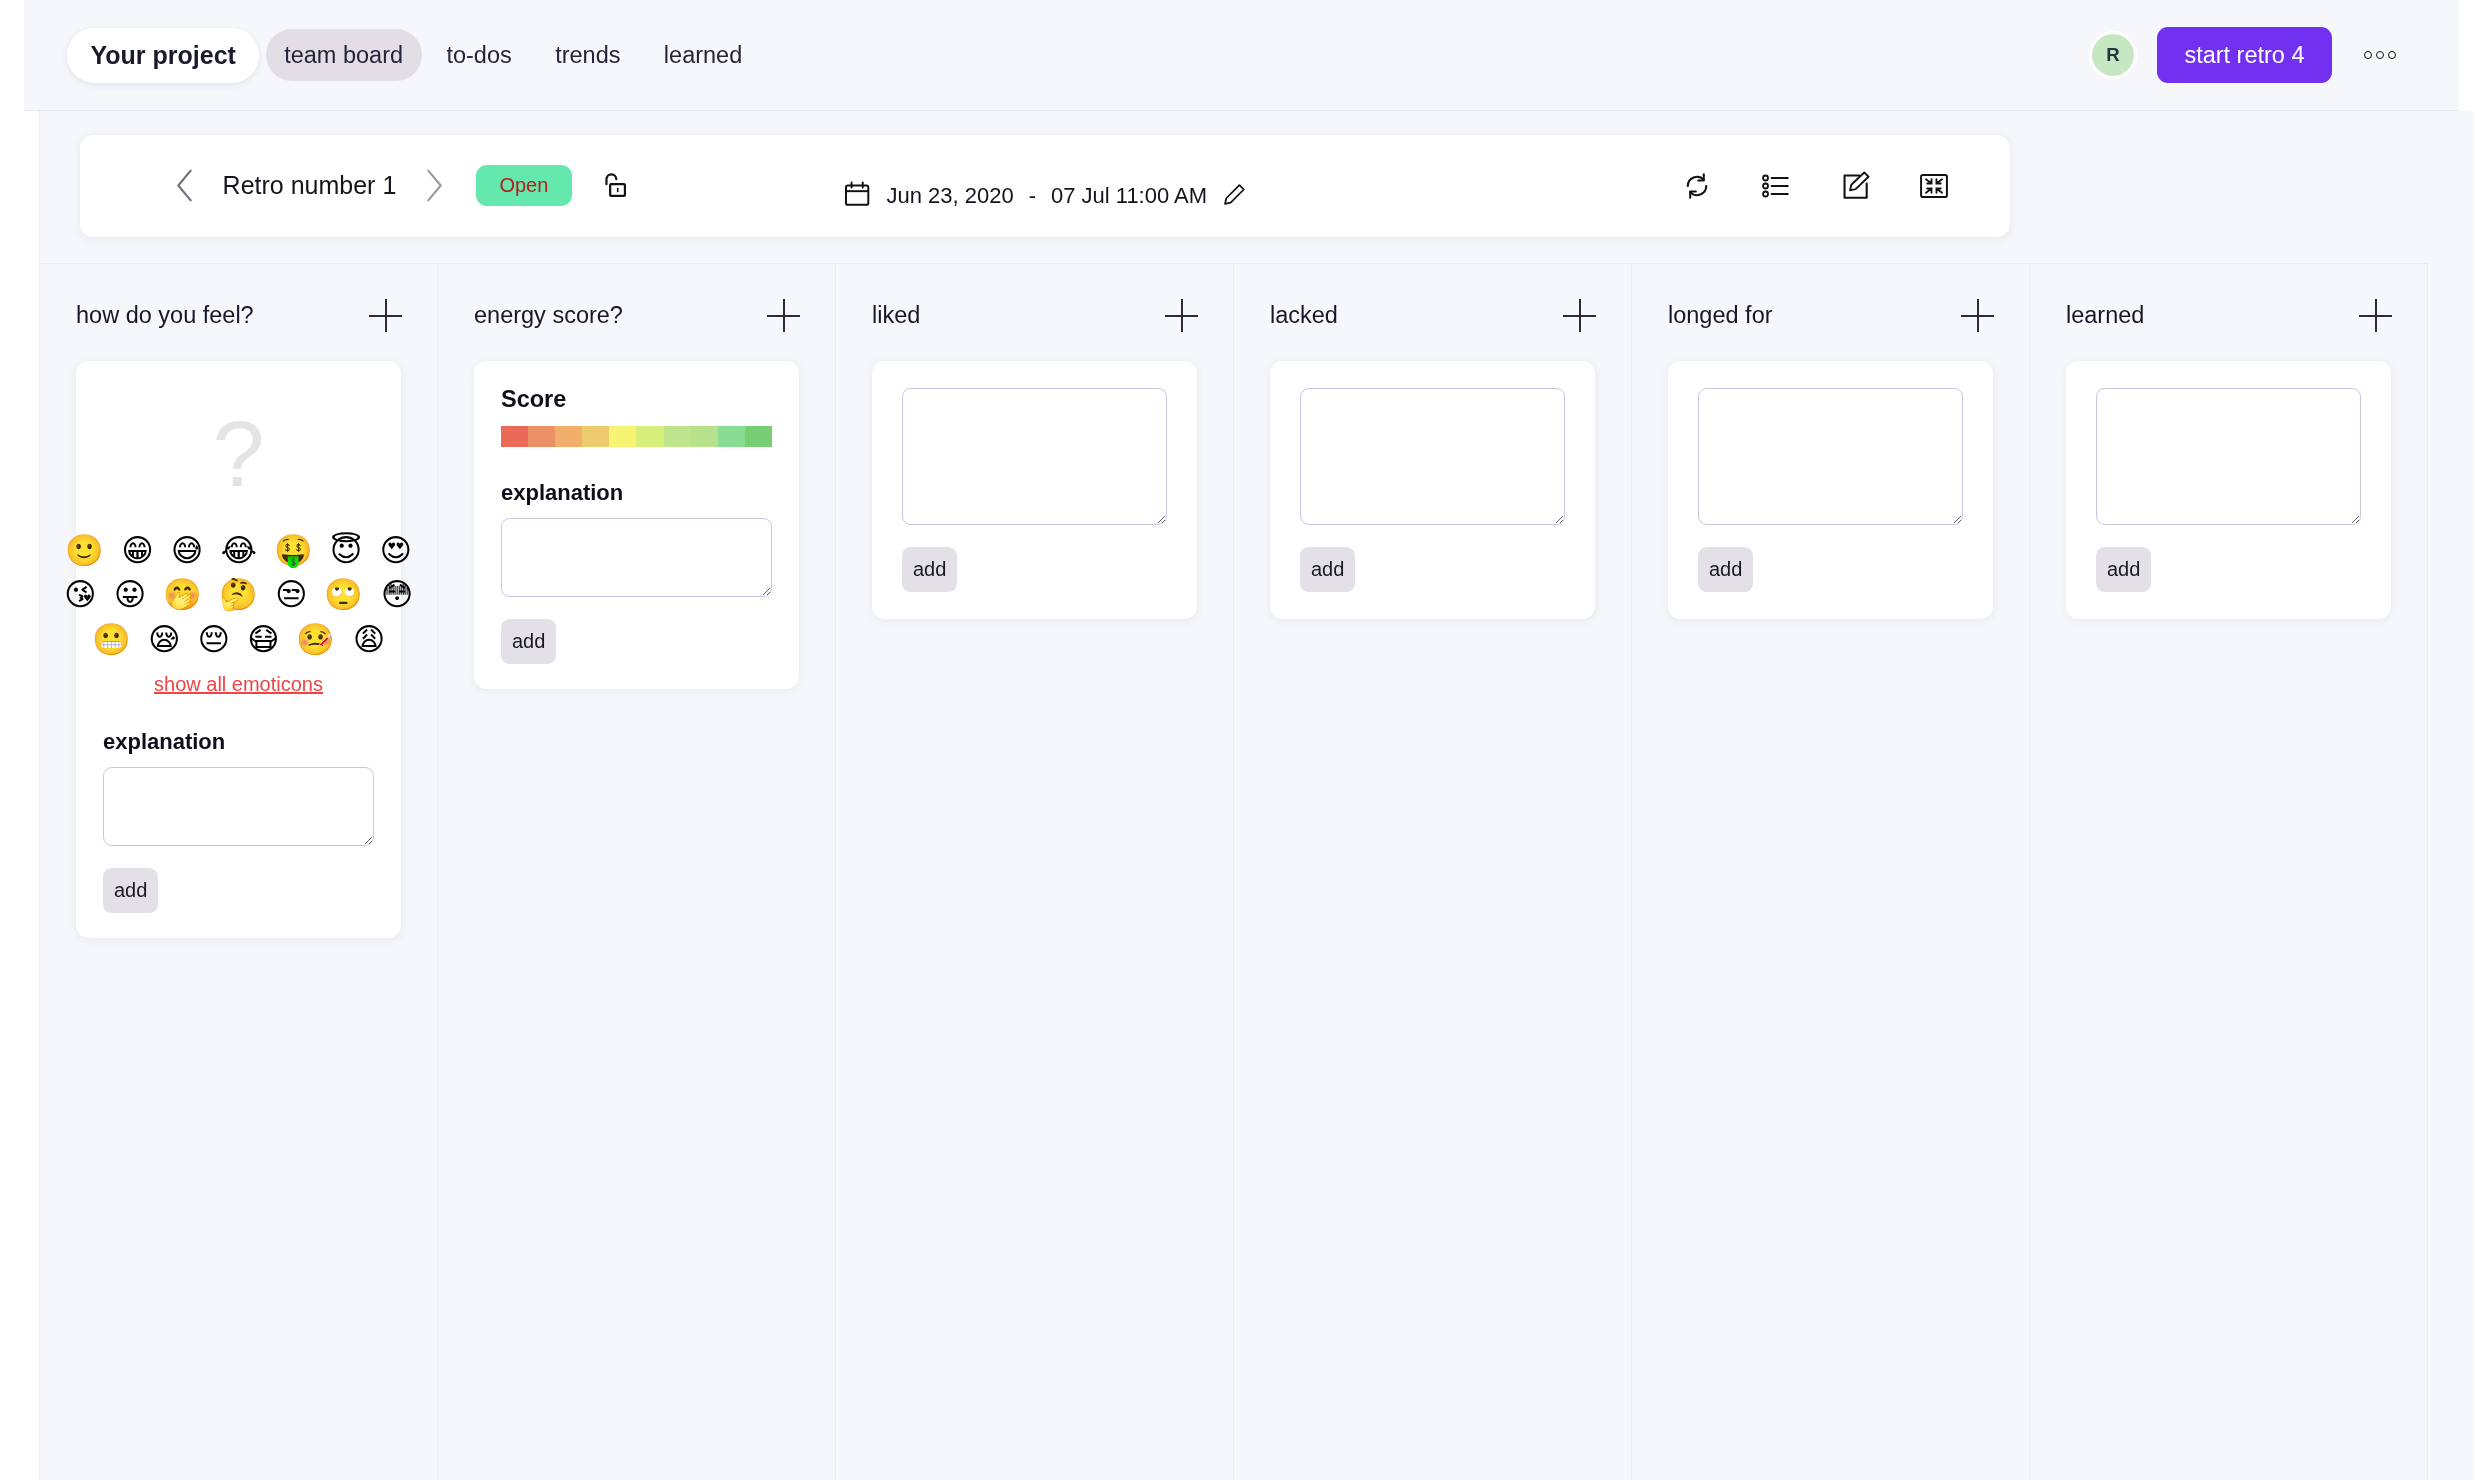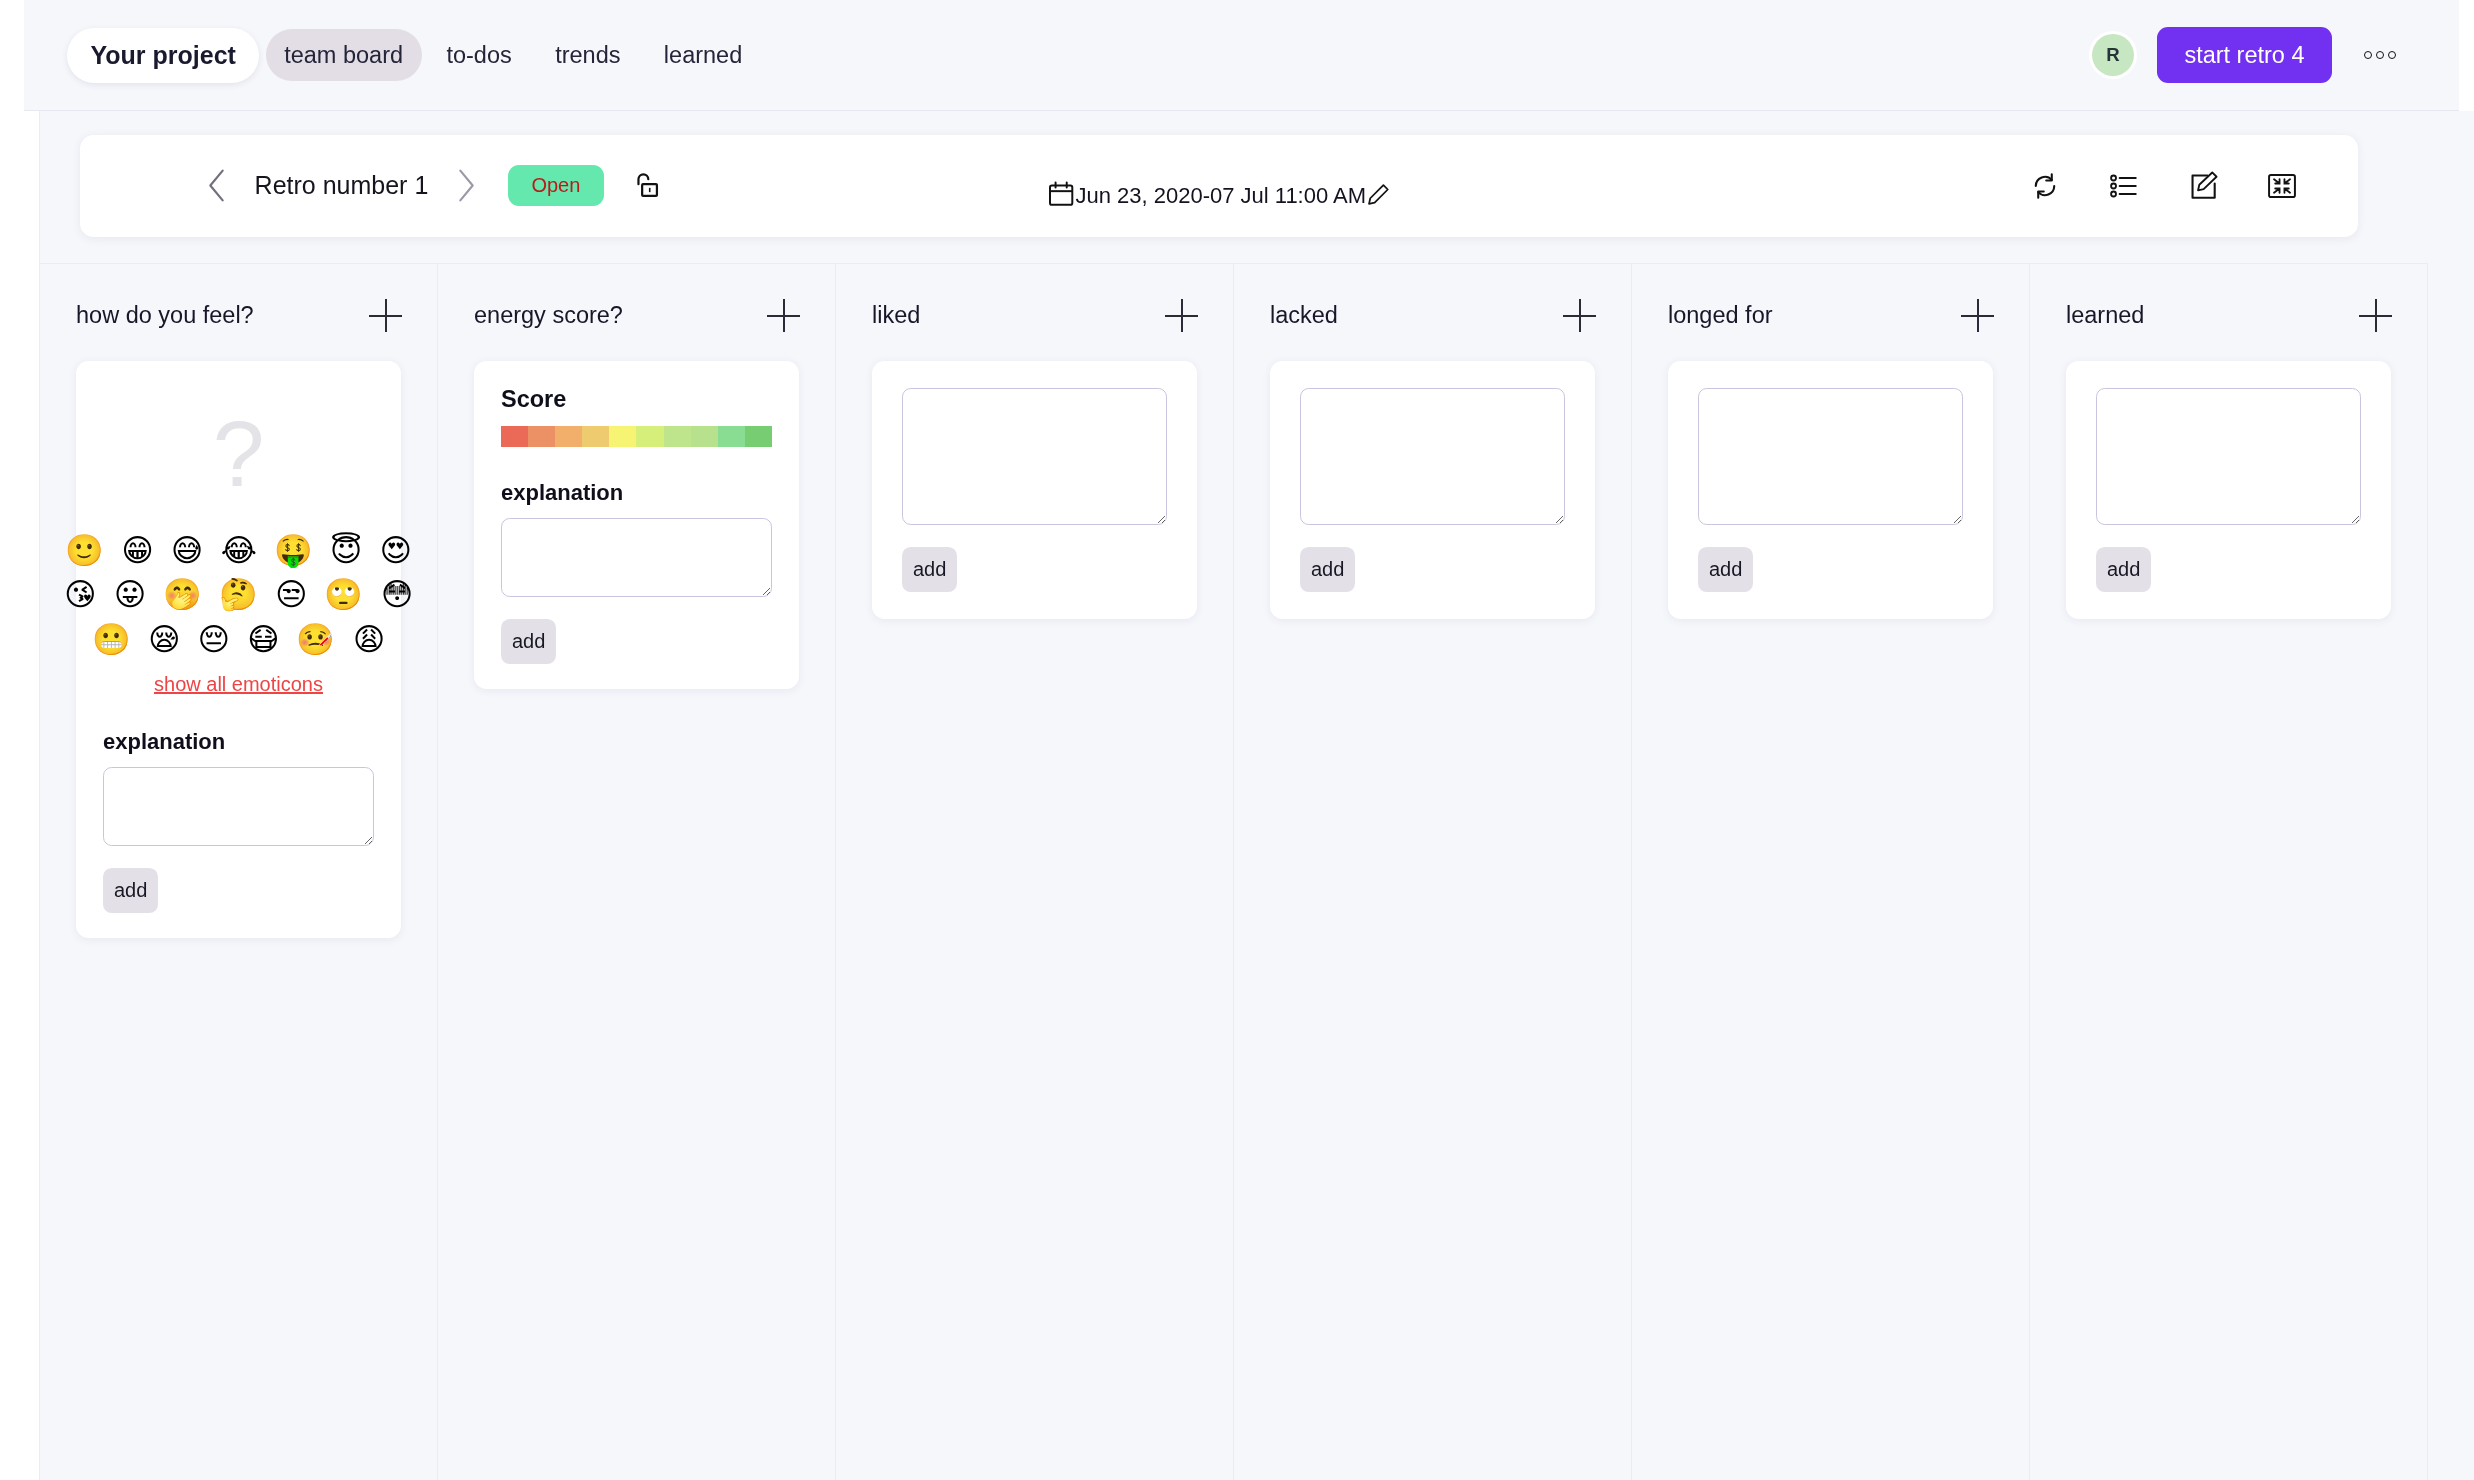--- a/index.html
+++ b/index.html
@@ -55,42 +55,42 @@
     white-space: nowrap; cursor: pointer;
   }
   .kebab { display: flex; gap: 4.3px; align-items: center; padding: 8.7px; }
   .kebab i { width: 8px; height: 8px; border-radius: 50%; border: 1.9px solid #121212; display: block; }
 
   
   .content { position: absolute; left: 40px; top: 111px; width: 2435px; height: 1370px; background: #f6f7fb; }
 
   
   .retro-bar {
-    position: absolute; left: 40px; top: 23.5px; width: 2278px; height: 102px;
+    position: absolute; left: 40px; top: 23.5px; width: 1930px; height: 102px;
     background: #ffffff; border-radius: 13.6px;
     box-shadow: 0 1.9px 8.7px rgba(60,60,100,0.08);
-    display: flex; align-items: center; padding-left: 32px;
+    display: flex; align-items: center;
   }
   .rb-left { display: flex; align-items: center; gap: 0; margin-left: 84px; }
   .chev {
     width: 40px; height: 40px; display: flex; align-items: center; justify-content: center;
     color: #6b6b78; font-size: 28.5px; font-weight: 300; cursor: pointer;
   }
   .retro-title { font-size: 25px; color: #15151f; padding: 0 18.6px; white-space: nowrap; }
   .badge {
     background: #64e8ae; color: #b91c1c; border-radius: 11px;
     padding: 8.7px 23.5px; font-size: 20px; margin-left: 21px; white-space: nowrap;
   }
   .icon-btn {
     width: 48px; height: 48px; display: flex; align-items: center; justify-content: center;
     cursor: pointer;
   }
   .rb-center {
     position: absolute; left: 50%; transform: translateX(-50%);
-    display: flex; align-items: center;  margin-top: 20px;
+    display: flex; align-items: center; gap: 15px; margin-top: 20px;
   }
   .date-text { font-size: 22px; color: #131320; white-space: nowrap; }
   .date-sep { font-size: 22px; color: #131320; }
   .rb-right { margin-left: auto; margin-right: 52px; display: flex; align-items: center; gap: 31px; }
 
   
   .board {
     position: absolute; left: 0; top: 152px; width: 2435px; height: 1218px;
     display: flex;
   }

